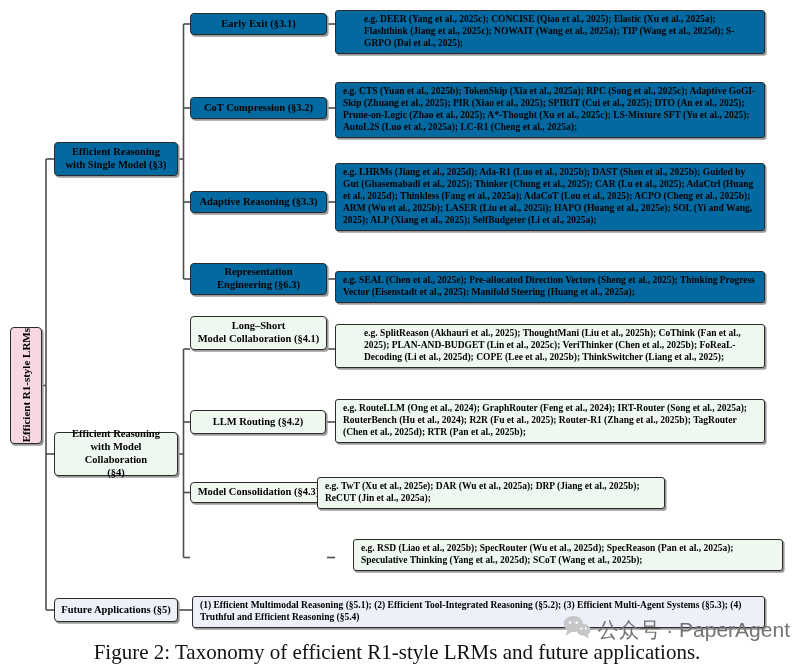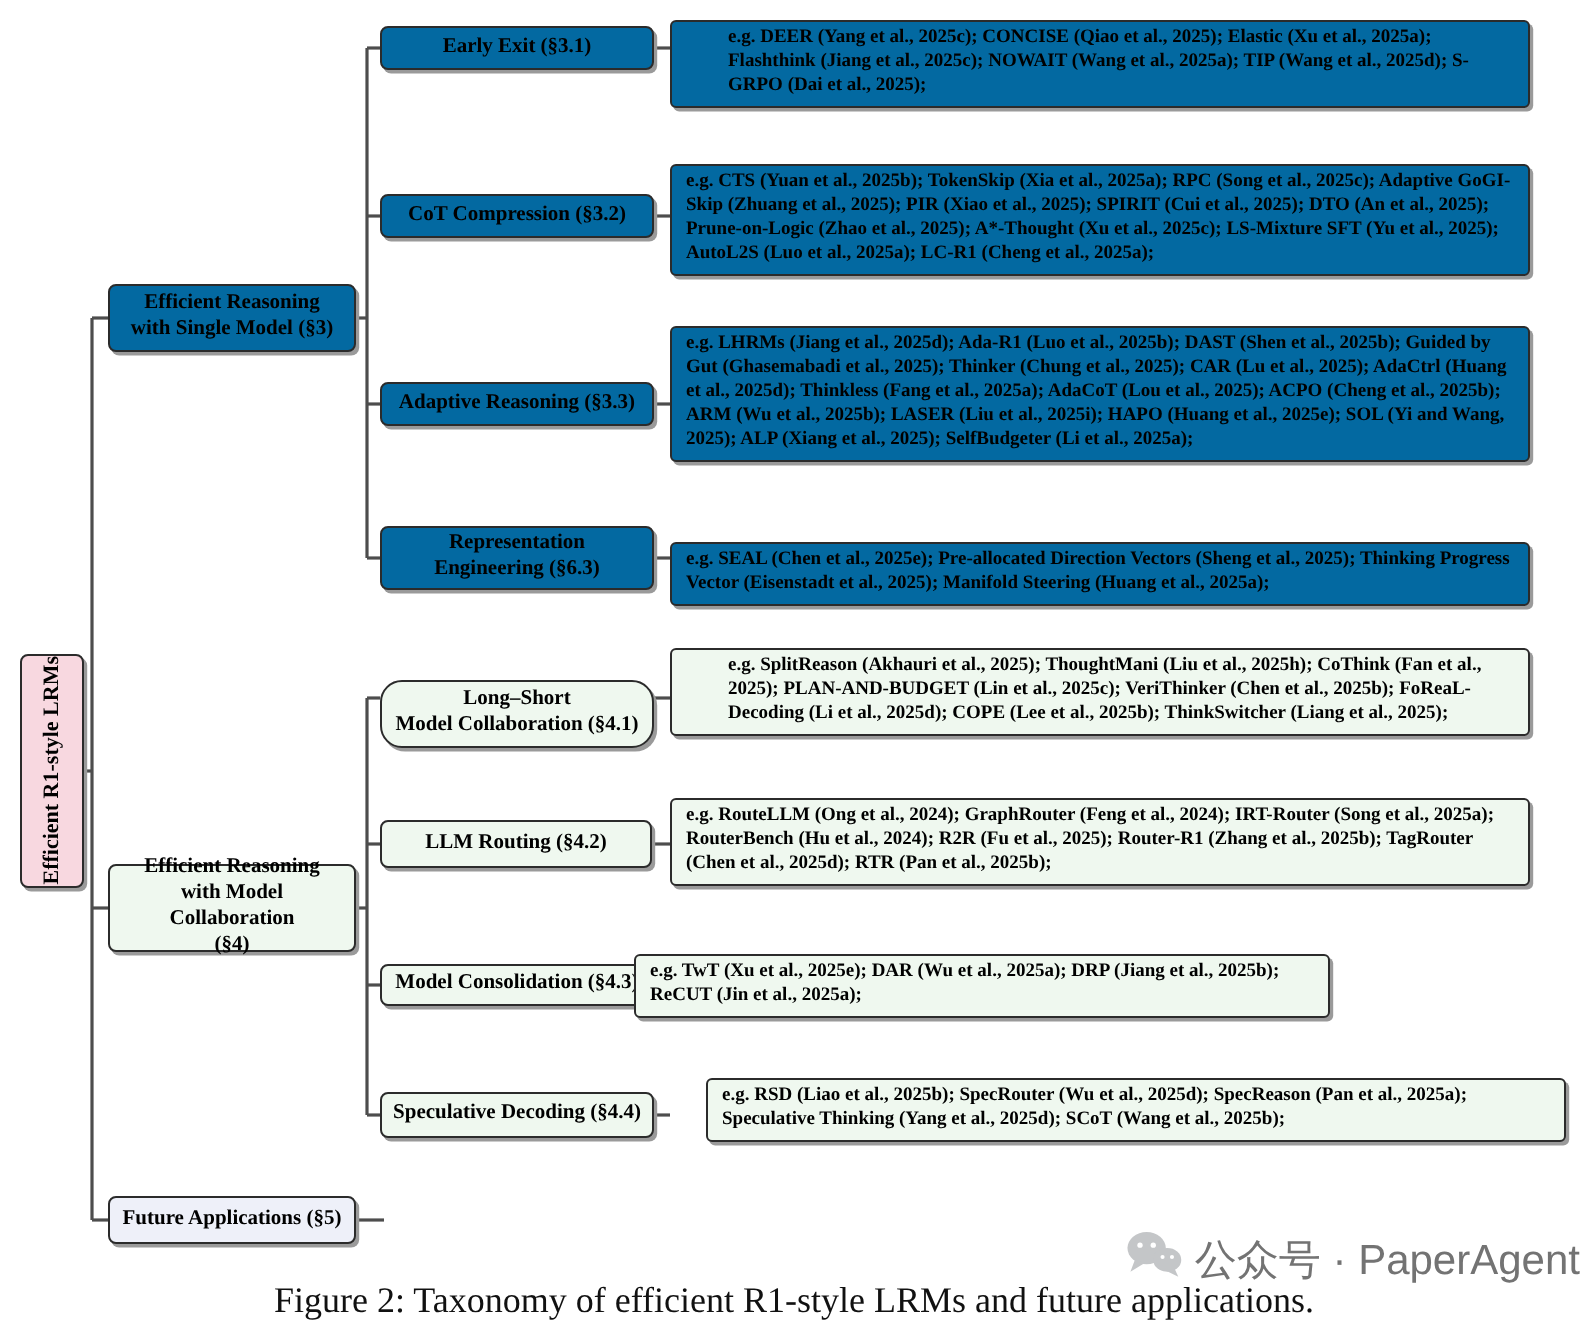--- a/index.html
+++ b/index.html
@@ -13,21 +13,21 @@
         white-space:pre-line;padding:1px 3px;}
   .leaf{font-weight:bold;font-size:9.5px;line-height:1.26;text-align:left;
         padding:3px 7px;align-items:flex-start;justify-content:flex-start;border-radius:3px;}
   .cream{background:#0369a1;}
   .green{background:#eff8ef;}
   .lav{background:#eef0f9;}
   .pink{background:#f8d8e0;}
   .rootbox{font-weight:bold;font-size:11px;}
   .rootlabel{writing-mode:vertical-rl;transform:rotate(180deg);white-space:nowrap;}
   .caption{position:absolute;left:0;top:640px;width:794px;text-align:center;
-           font-size:18px;color:#111;}
+           font-size:21px;color:#111;}
   .watermark{position:absolute;right:4px;top:615px;display:flex;align-items:center;gap:6px;
              color:#737373;font-size:21px;font-family:"Liberation Sans","DejaVu Sans",sans-serif;}
 </style>
 </head>
 <body>
 
 <div class="canvas">
 
   <svg class="connectors" viewBox="0 0 794 672" xmlns="http://www.w3.org/2000/svg">
     <g stroke="#4d4d4d" stroke-width="1.6" fill="none">
@@ -81,33 +81,33 @@
   <div class="box node cream" style="left:190px;top:97px;width:137px;height:22px;">CoT Compression (§3.2)</div>
   <div class="box leaf cream" style="left:335px;top:82px;width:430px;">e.g. CTS (Yuan et al., 2025b); TokenSkip (Xia et al., 2025a); RPC (Song et al., 2025c); Adaptive GoGI-Skip (Zhuang et al., 2025); PIR (Xiao et al., 2025); SPIRIT (Cui et al., 2025); DTO (An et al., 2025); Prune-on-Logic (Zhao et al., 2025); A*-Thought (Xu et al., 2025c); LS-Mixture SFT (Yu et al., 2025); AutoL2S (Luo et al., 2025a); LC-R1 (Cheng et al., 2025a);</div>
 
   <div class="box node cream" style="left:190px;top:191px;width:137px;height:22px;">Adaptive Reasoning (§3.3)</div>
   <div class="box leaf cream" style="left:335px;top:163px;width:430px;">e.g. LHRMs (Jiang et al., 2025d); Ada-R1 (Luo et al., 2025b); DAST (Shen et al., 2025b); Guided by Gut (Ghasemabadi et al., 2025); Thinker (Chung et al., 2025); CAR (Lu et al., 2025); AdaCtrl (Huang et al., 2025d); Thinkless (Fang et al., 2025a); AdaCoT (Lou et al., 2025); ACPO (Cheng et al., 2025b); ARM (Wu et al., 2025b); LASER (Liu et al., 2025i); HAPO (Huang et al., 2025e); SOL (Yi and Wang, 2025); ALP (Xiang et al., 2025); SelfBudgeter (Li et al., 2025a);</div>
 
   <div class="box node cream" style="left:190px;top:263px;width:137px;height:32px;">Representation
 Engineering (§6.3)</div>
   <div class="box leaf cream" style="left:335px;top:271px;width:430px;">e.g. SEAL (Chen et al., 2025e); Pre-allocated Direction Vectors (Sheng et al., 2025); Thinking Progress Vector (Eisenstadt et al., 2025); Manifold Steering (Huang et al., 2025a);</div>
 
-  <div class="box node green" style="left:190px;top:340px;width:137px;height:34px;border-radius:11px;">Long–Short
+  <div class="box node green" style="left:190px;top:316px;width:137px;height:34px;">Long–Short
 Model Collaboration (§4.1)</div>
   <div class="box leaf green" style="left:335px;top:324px;width:430px;padding-left:28px;">e.g. SplitReason (Akhauri et al., 2025); ThoughtMani (Liu et al., 2025h); CoThink (Fan et al., 2025); PLAN-AND-BUDGET (Lin et al., 2025c); VeriThinker (Chen et al., 2025b); FoReaL-Decoding (Li et al., 2025d); COPE (Lee et al., 2025b); ThinkSwitcher (Liang et al., 2025);</div>
 
   <div class="box node green" style="left:190px;top:410px;width:136px;height:24px;">LLM Routing (§4.2)</div>
   <div class="box leaf green" style="left:335px;top:399px;width:430px;">e.g. RouteLLM (Ong et al., 2024); GraphRouter (Feng et al., 2024); IRT-Router (Song et al., 2025a); RouterBench (Hu et al., 2024); R2R (Fu et al., 2025); Router-R1 (Zhang et al., 2025b); TagRouter (Chen et al., 2025d); RTR (Pan et al., 2025b);</div>
 
   <div class="box node green" style="left:190px;top:482px;width:137px;height:21px;">Model Consolidation (§4.3)</div>
   <div class="box leaf green" style="left:317px;top:477px;width:348px;">e.g. TwT (Xu et al., 2025e); DAR (Wu et al., 2025a); DRP (Jiang et al., 2025b); ReCUT (Jin et al., 2025a);</div>
 
-  <div class="box node green" style="left:190px;top:546px;width:137px;height:23px;">Speculative Decoding (§4.4)</div>
   <div class="box leaf green" style="left:335px;top:539px;width:430px;margin-left:18px;">e.g. RSD (Liao et al., 2025b); SpecRouter (Wu et al., 2025d); SpecReason (Pan et al., 2025a); Speculative Thinking (Yang et al., 2025d); SCoT (Wang et al., 2025b);</div>
 
+  <div class="box leaf lav" style="left:192px;top:596px;width:573px;">(1) Efficient Multimodal Reasoning (§5.1); (2) Efficient Tool-Integrated Reasoning (§5.2); (3) Efficient Multi-Agent Systems (§5.3); (4) Truthful and Efficient Reasoning (§5.4)</div>
 
   <div class="caption">Figure 2: Taxonomy of efficient R1-style LRMs and future applications.</div>
 
   <div class="watermark">
     <span>
       <svg viewBox="0 0 38 32" width="28" height="24" xmlns="http://www.w3.org/2000/svg">
         <ellipse cx="14" cy="12" rx="13" ry="11" fill="#c4c6c8"></ellipse>
         <polygon points="6,20 3,28 13,22" fill="#c4c6c8"></polygon>
         <circle cx="9.5" cy="10" r="1.8" fill="#ffffff"></circle>
         <circle cx="18.5" cy="10" r="1.8" fill="#ffffff"></circle>

